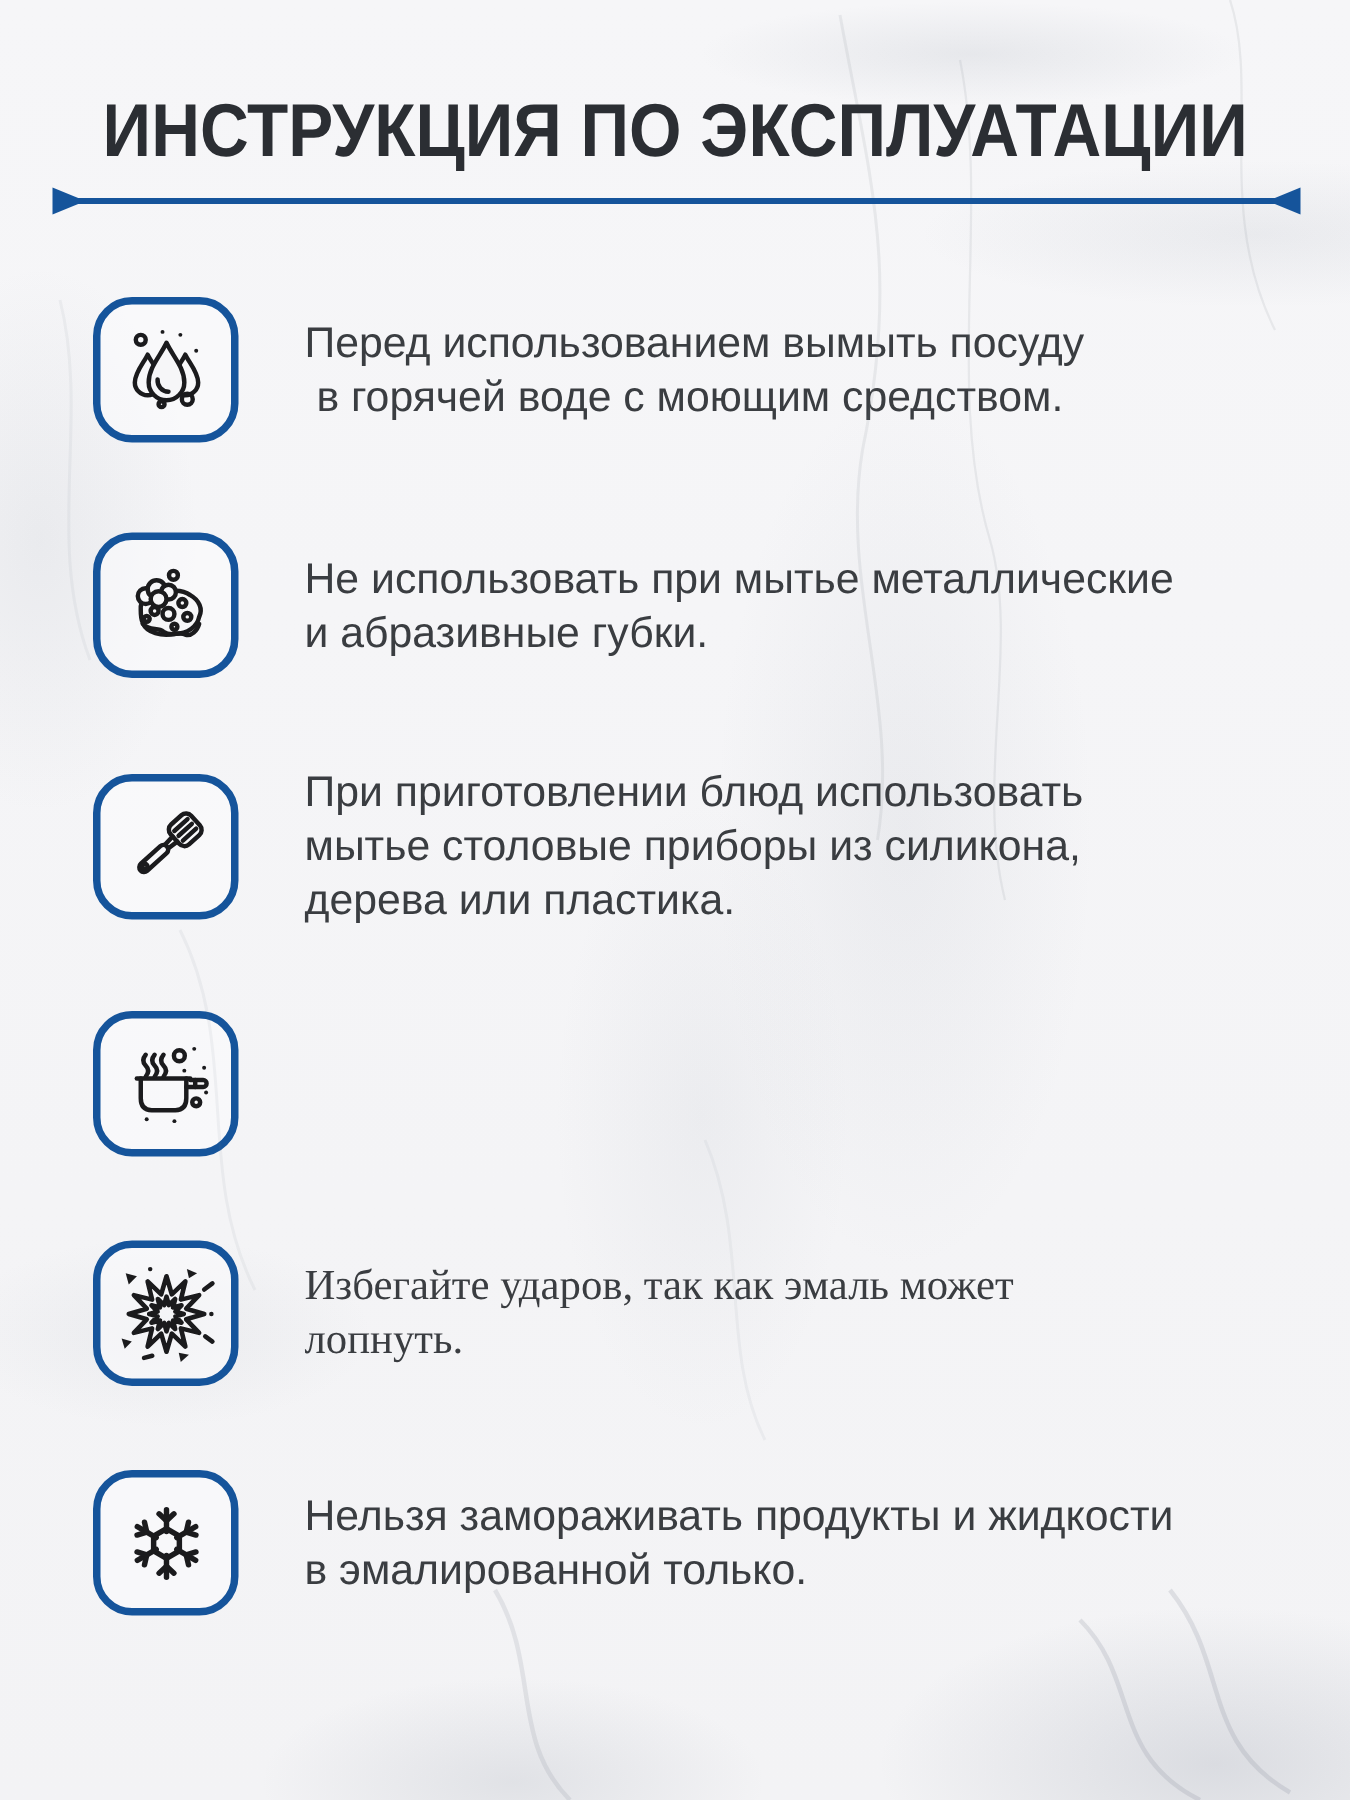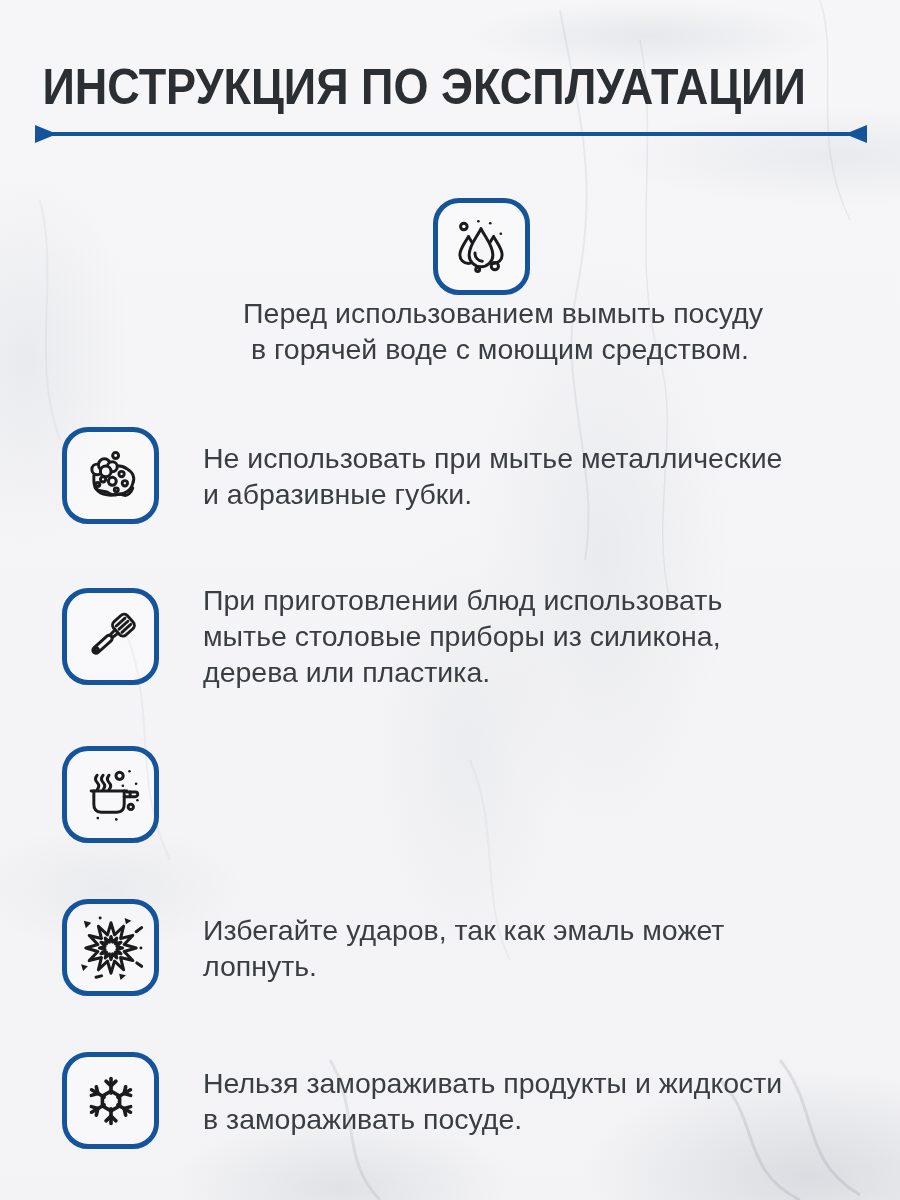--- a/index.html
+++ b/index.html
@@ -13,21 +13,21 @@
       radial-gradient(ellipse 320px 70px at 93% 13%, rgba(150,158,170,.13), transparent 70%),
       radial-gradient(ellipse 180px 420px at 67% 46%, rgba(148,156,170,.11), transparent 70%),
       radial-gradient(ellipse 140px 300px at 52% 62%, rgba(148,156,170,.09), transparent 70%),
       radial-gradient(ellipse 240px 100px at 38% 99%, rgba(140,148,162,.18), transparent 70%),
       radial-gradient(ellipse 320px 150px at 90% 98%, rgba(130,138,154,.22), transparent 70%),
       radial-gradient(ellipse 150px 260px at 3% 30%, rgba(150,158,170,.12), transparent 70%),
       radial-gradient(ellipse 200px 90px at 12% 74%, rgba(150,158,170,.10), transparent 70%),
       linear-gradient(#f6f6f8,#f3f3f5);
   }
   .veins{position:absolute;inset:0;pointer-events:none;}
-  .header{padding-top:58px;text-align:left;}
+  .header{padding-top:58px;text-align:center;}
   .title{
     display:inline-block;
     font-size:50px;font-weight:bold;
     color:#2b2e33;
     letter-spacing:0px;
     transform:scaleX(.9);
     transform-origin:50% 50%;
     white-space:nowrap;
     line-height:58px;
   }
@@ -43,22 +43,22 @@
     border-top:9px solid transparent;
     border-bottom:9px solid transparent;
   }
   .divider::after{
     content:"";position:absolute;right:-13px;top:-7px;
     border-right:22px solid #15549b;
     border-top:9px solid transparent;
     border-bottom:9px solid transparent;
   }
   .row{display:flex;align-items:center;padding-left:62px;}
-  .r1{margin-top:62px;flex-direction:column;} .r2{margin-top:60px;} .r3{margin-top:58px;}
-  .r4{margin-top:56px;} .r5{margin-top:56px;} .r6{margin-top:56px;}
+  .r1{margin-top:62px;} .r2{margin-top:60px;} .r3{margin-top:58px;}
+  .r4{margin-top:56px;} .r5{margin-top:56px;font-family:Liberation Serif, serif;} .r6{margin-top:56px;}
   .icon-box{
     box-sizing:border-box;
     flex:0 0 auto;
     width:97px;height:97px;
     border:5px solid #15549b;
     border-radius:26px;
     background:rgba(252,252,254,.55);
     display:flex;align-items:center;justify-content:center;
   }
   .icon-box svg{display:block;}
@@ -222,16 +222,16 @@
             <use href="#sp" transform="rotate(60 50 50)"></use>
             <use href="#sp" transform="rotate(120 50 50)"></use>
             <use href="#sp" transform="rotate(180 50 50)"></use>
             <use href="#sp" transform="rotate(240 50 50)"></use>
             <use href="#sp" transform="rotate(300 50 50)"></use>
           </g>
         </svg>
       </span>
     </div>
     <div class="tip">Нельзя замораживать продукты и жидкости
-в замораживать посуде.</div>
+в эмалированной только.</div>
   </div>
 
 </div>
 
 </body></html>

